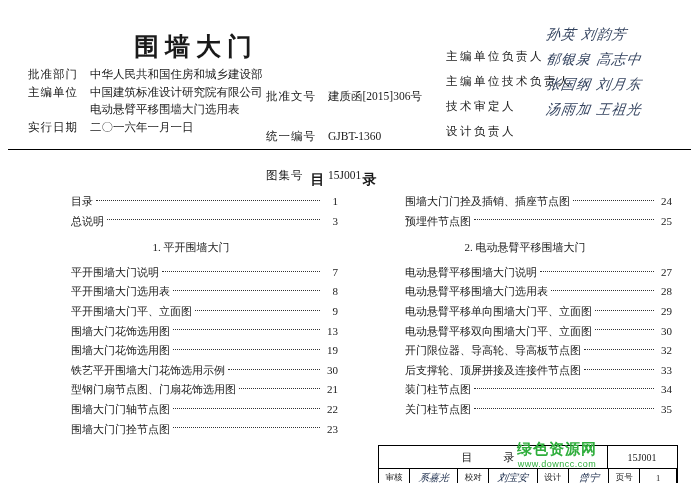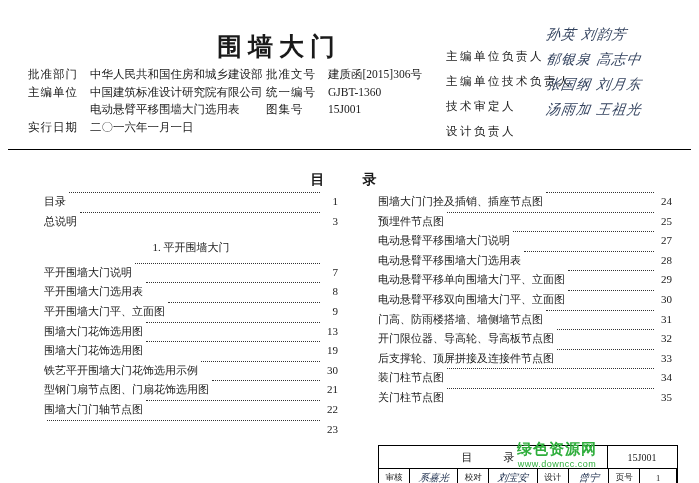--- a/index.html
+++ b/index.html
@@ -15,42 +15,41 @@
     position:absolute;
     left:0;top:0;width:699px;height:483px;
   }
 
   
   .header{
     position:absolute;left:14px;top:8px;width:671px;height:130px;
   }
   .title{
     position:absolute;left:120px;top:22px;width:290px;
-    text-align:center;
     font-size:25px;
     letter-spacing:6px;
     font-weight:700;
     font-family:"Liberation Serif","DejaVu Serif",serif;
   }
   .meta{
     position:absolute;left:14px;top:58px;
     font-size:11.5px;
     line-height:17.5px;
   }
   .meta .row{display:flex;align-items:baseline;}
   .meta .lbl{width:62px;letter-spacing:1px;}
   .meta .val{white-space:nowrap;text-align:center;}
 
   .meta2{
     position:absolute;left:252px;top:58px;
     font-size:11.5px;
     line-height:17.5px;
   }
   .meta2 .row{display:flex;align-items:baseline;}
-  .meta2 .lbl{width:62px;letter-spacing:1px;}
+  .meta2 .lbl{width:62px;letter-spacing:1px;margin-top:22px;}
   .meta2 .val{white-space:nowrap;}
 
   
   .sigbox{
     position:absolute;left:432px;top:14px;width:253px;height:116px;
     font-size:11.5px;
   }
   .sigrow{
     display:flex;align-items:center;height:25px;
   }
@@ -79,21 +78,21 @@
   }
 
   
   .col{
     position:absolute;top:192px;font-size:11px;line-height:19.6px;
   }
   .col.left{left:44px;width:294px;}
   .col.right{left:378px;width:294px;}
 
   .entry{
-    display:flex;align-items:flex-start;white-space:nowrap;
+    display:flex;align-items:center;white-space:nowrap;margin-left:27px;
   }
   .entry .txt{}
   .entry .dots{
     flex:1;
     border-bottom:1px dotted #333;
     margin:0 2px 3px 3px;
     min-width:6px;
   }
   .entry .pg{width:16px;text-align:right;}
 
@@ -261,60 +260,57 @@
         <span class="txt">型钢门扇节点图、门扇花饰选用图</span>
         <span class="dots"></span>
         <span class="pg">21</span>
       </div>
       <div class="entry">
         <span class="txt">围墙大门门轴节点图</span>
         <span class="dots"></span>
         <span class="pg">22</span>
       </div>
       <div class="entry">
+        <span class="txt">围墙大门门拴节点图</span>
         <span class="dots"></span>
         <span class="pg">23</span>
       </div>
     </div>
 
   <div class="col right" id="col-right">
       <div class="entry">
         <span class="txt">围墙大门门拴及插销、插座节点图</span>
         <span class="dots"></span>
         <span class="pg">24</span>
       </div>
       <div class="entry">
         <span class="txt">预埋件节点图</span>
         <span class="dots"></span>
         <span class="pg">25</span>
       </div>
+      <div class="sec">2. 电动悬臂平移围墙大门</div>
       <div class="entry">
         <span class="txt">电动悬臂平移围墙大门说明</span>
         <span class="dots"></span>
         <span class="pg">27</span>
       </div>
       <div class="entry">
         <span class="txt">电动悬臂平移围墙大门选用表</span>
         <span class="dots"></span>
         <span class="pg">28</span>
       </div>
       <div class="entry">
         <span class="txt">电动悬臂平移单向围墙大门平、立面图</span>
         <span class="dots"></span>
         <span class="pg">29</span>
       </div>
       <div class="entry">
         <span class="txt">电动悬臂平移双向围墙大门平、立面图</span>
         <span class="dots"></span>
         <span class="pg">30</span>
-      </div>
-      <div class="entry">
-        <span class="txt">门高、防雨楼搭墙、墙侧墙节点图</span>
-        <span class="dots"></span>
-        <span class="pg">31</span>
       </div>
       <div class="entry">
         <span class="txt">开门限位器、导高轮、导高板节点图</span>
         <span class="dots"></span>
         <span class="pg">32</span>
       </div>
       <div class="entry">
         <span class="txt">后支撑轮、顶屏拼接及连接件节点图</span>
         <span class="dots"></span>
         <span class="pg">33</span>

